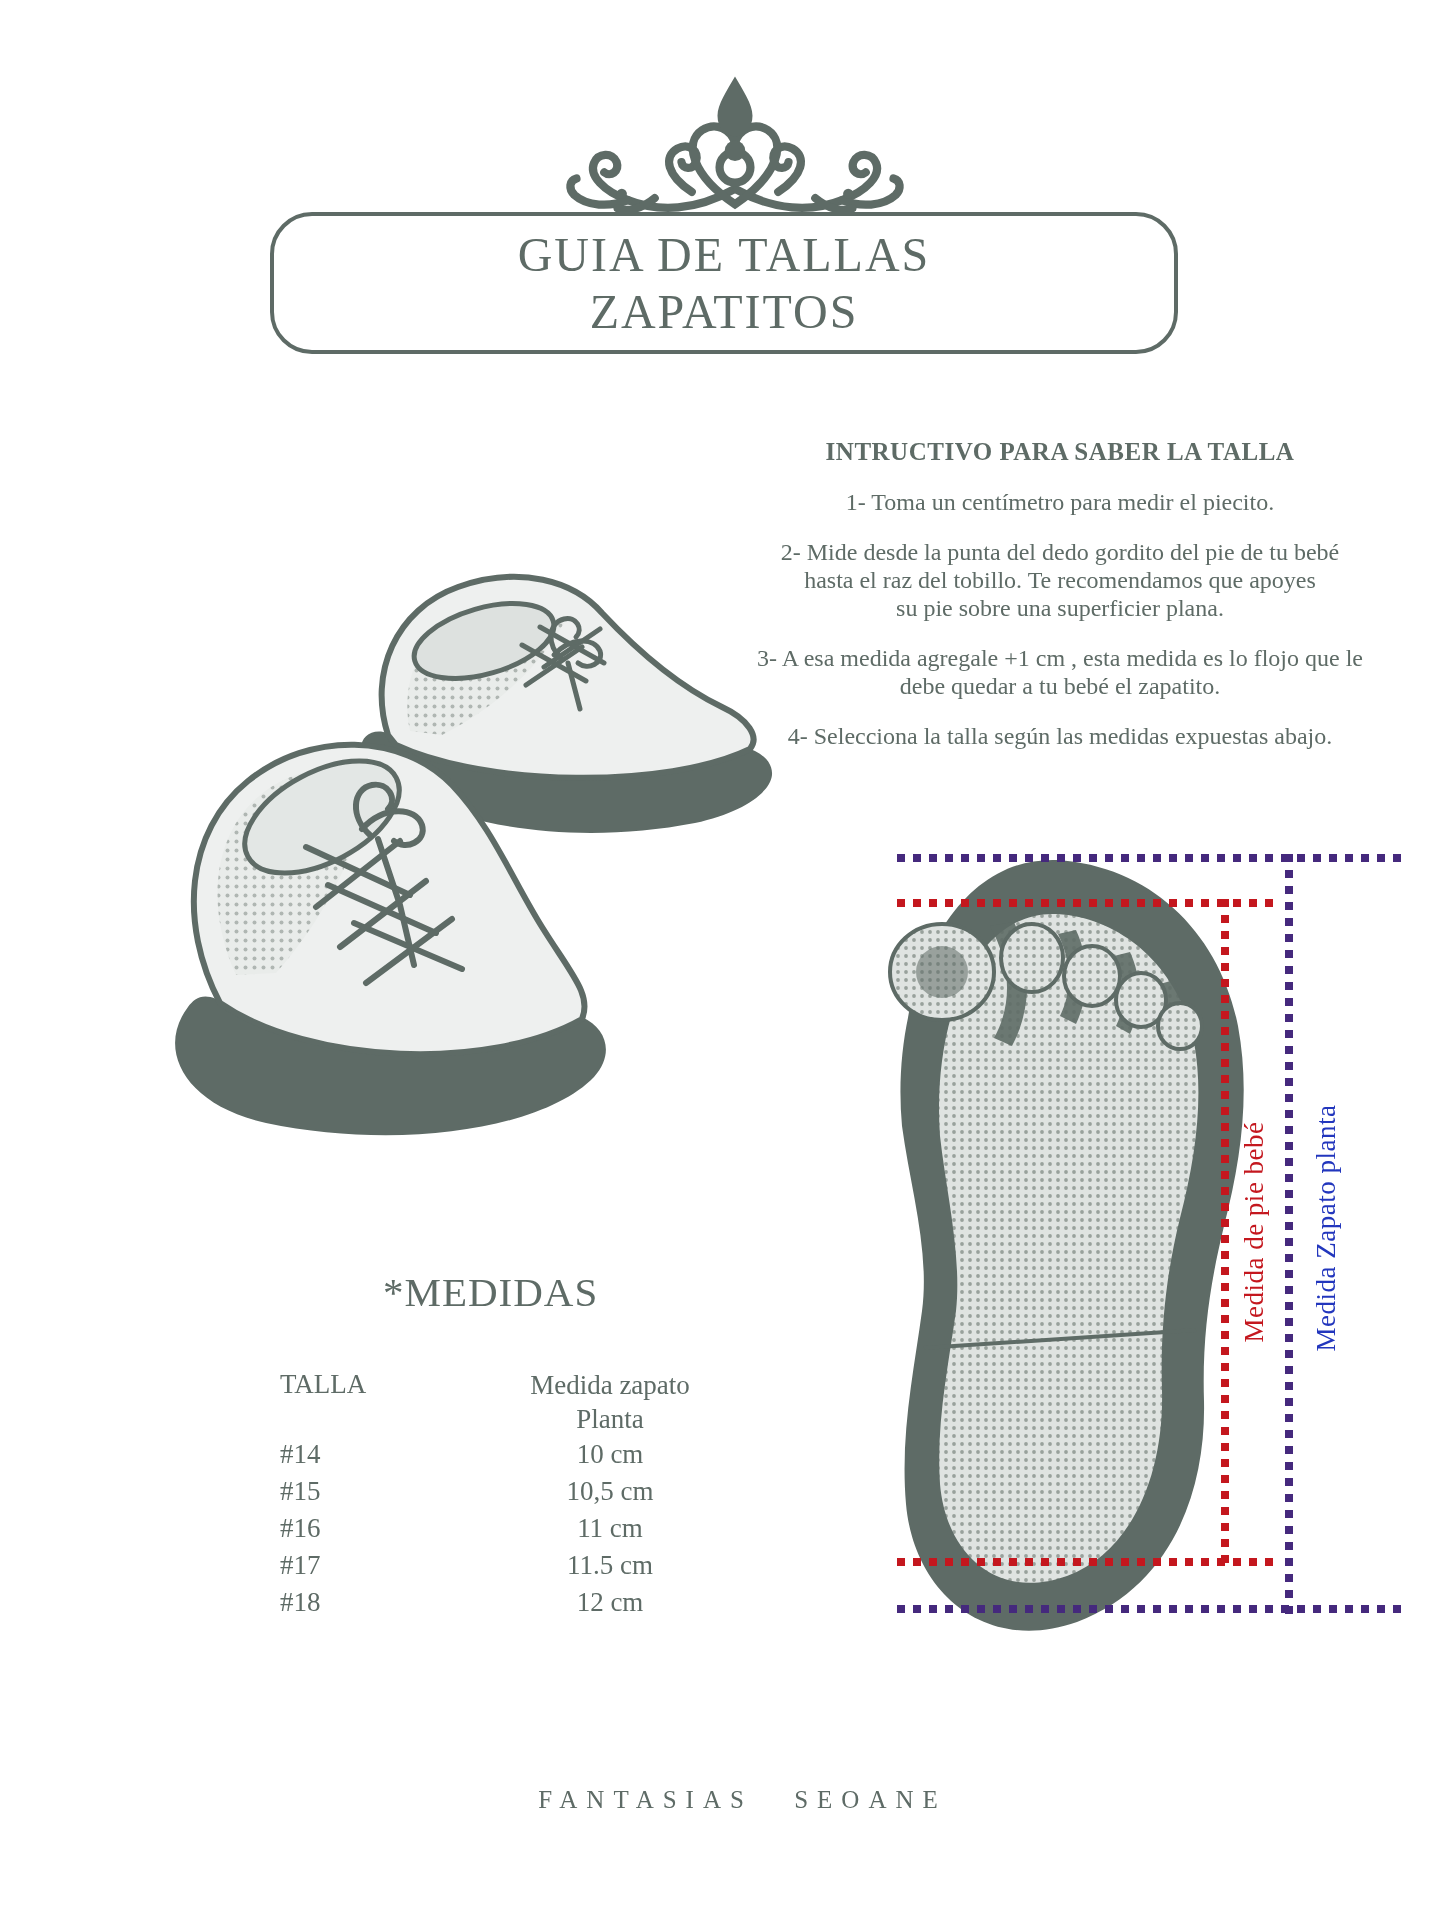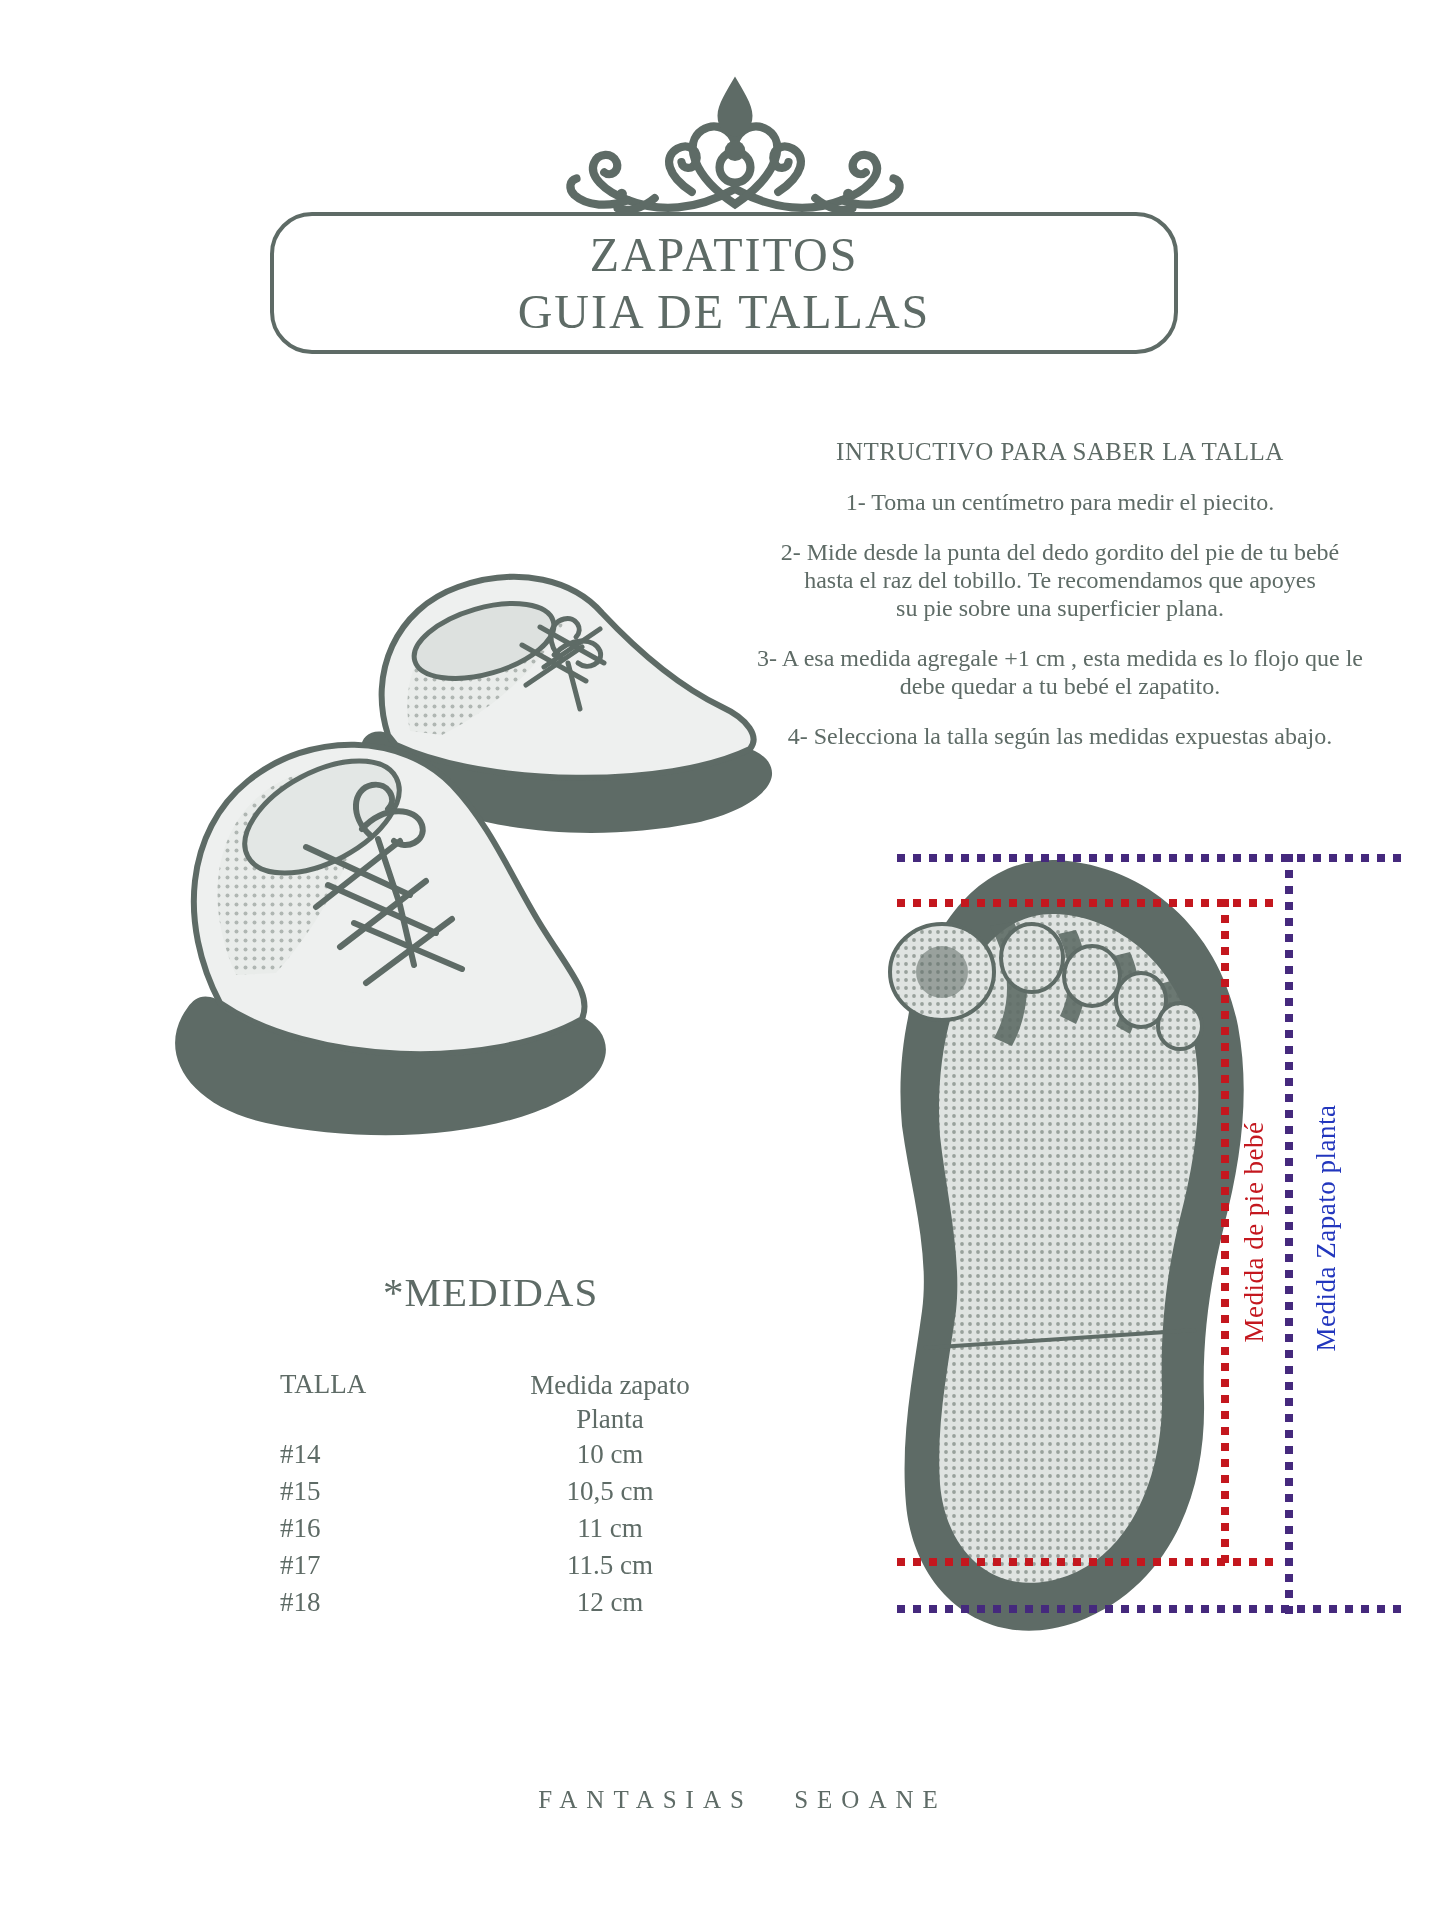--- a/index.html
+++ b/index.html
@@ -25,21 +25,21 @@
     position:absolute;left:270px;top:212px;width:908px;height:142px;
     border:4px solid var(--ink);border-radius:42px;box-sizing:border-box;
     display:flex;flex-direction:column;justify-content:center;align-items:center;
   }
   .title-line{font-size:48px;line-height:57px;letter-spacing:2px;text-align:center;}
   
   .instructions{
     position:absolute;left:705px;top:438px;width:710px;text-align:center;
   }
   .instructions h2{
-    margin:0 0 22px 0;font-size:25px;font-weight:normal;letter-spacing:0.5px;
+    margin:0 0 22px 0;font-size:25px;font-weight:bold;letter-spacing:0.5px;
   }
   .step{margin:0 0 22px 0;font-size:24px;line-height:28px;white-space:pre-line;}
   .step:last-child{margin-bottom:0;}
   
   .shoes{position:absolute;left:70px;top:495px;width:720px;height:665px;}
   .foot{position:absolute;left:862px;top:856px;width:398px;height:800px;}
   
   .dot-h{position:absolute;height:8px;}
   .dot-v{position:absolute;width:8px;}
   .dot-h.red{background-image:repeating-linear-gradient(90deg,var(--red) 0 8px,transparent 8px 16px);}
@@ -98,22 +98,22 @@
     <g fill="#5e6b66">
 
       <path d="M170 6 C178 20 187 33 187 44 C187 56 179 64 170 64 C161 64 153 56 153 44 C153 33 162 20 170 6 Z"></path>
       <circle cx="170" cy="78" r="10"></circle>
       <circle cx="60" cy="120" r="5"></circle>
       <circle cx="280" cy="120" r="5"></circle>
     </g>
   </svg>
 
   <div class="title-box">
+    <div class="title-line">GUIA DE TALLAS</div>
     <div class="title-line">ZAPATITOS</div>
-    <div class="title-line">GUIA DE TALLAS</div>
   </div>
 
   <div class="instructions">
     <h2>INTRUCTIVO PARA SABER LA TALLA</h2>
     <p class="step">1- Toma un centímetro para medir el piecito.</p>
     <p class="step">2- Mide desde la punta del dedo gordito del pie de tu bebé
 hasta el raz del tobillo. Te recomendamos que apoyes
 su pie sobre una superficier plana.</p>
     <p class="step">3- A esa medida agregale +1 cm , esta medida es lo flojo que le
 debe quedar a tu bebé el zapatito.</p>

